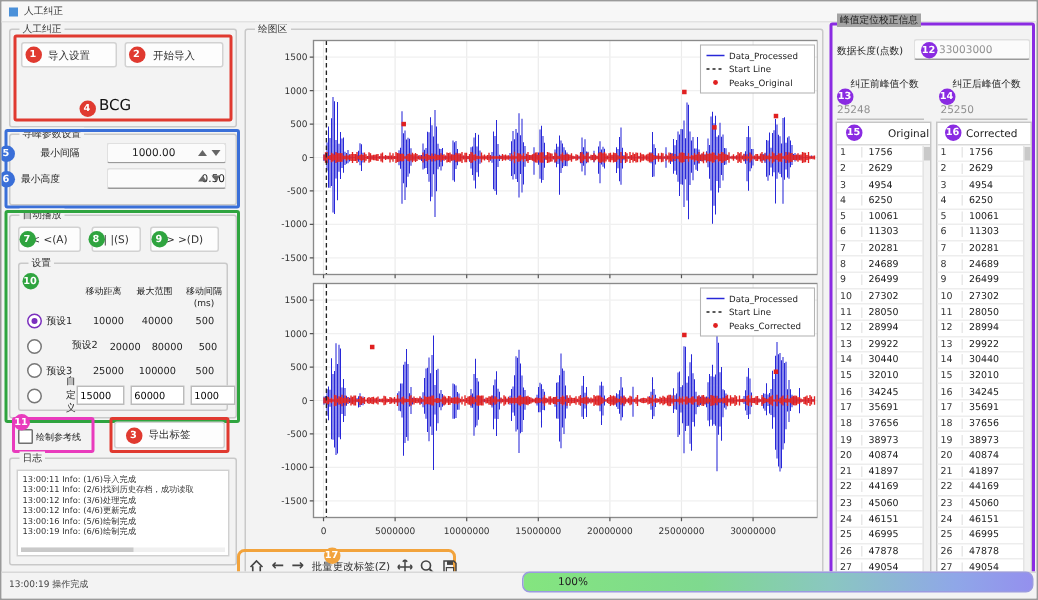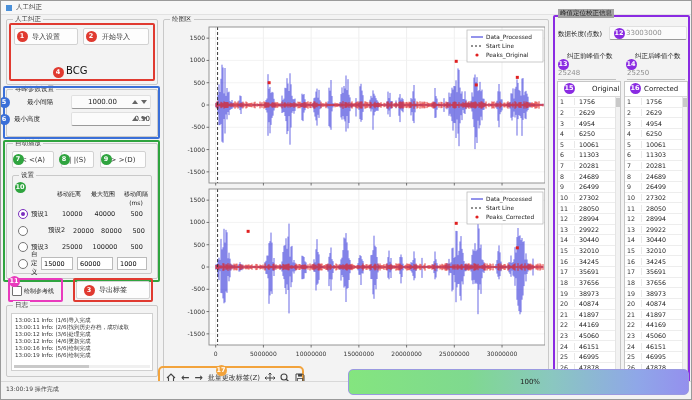--- a/index.html
+++ b/index.html
@@ -59,23 +59,23 @@
   .vsb .thumb{position:absolute;top:1px;left:0;width:4px;height:9px;background:#c9c9c9;}
   .grayval{color:#909090;font-size:7px;border-bottom:1px solid #c0c0c0;}
   
   .tbar{display:flex;align-items:center;gap:5px;padding:0 6px;}
   .ticon{width:12px;height:12px;display:flex;align-items:center;justify-content:center;color:#444;}
   .ticon svg{display:block;}
   .tlabel{font-size:7px;color:#333;white-space:nowrap;}
   
   .statusbar{left:0;bottom:0;width:100%;height:18px;background:#f3f3f3;border-top:1px solid #d8d8d8;}
   .statustext{left:5px;bottom:5px;font-size:6px;color:#444;}
-  .progress{left:347px;bottom:4px;width:341px;height:26px;border:1px solid #9a9ae0;border-radius:5px;
+  .progress{left:347px;bottom:4px;width:341px;height:14px;border:1px solid #9a9ae0;border-radius:5px;
     background:linear-gradient(90deg,#84e57f 0%,#7fd98f 35%,#8ac7c0 60%,#8fa7e8 85%,#9490ee 100%);
-    display:flex;align-items:center;justify-content:center;font-size:7px;color:#222;padding-left:23px;}
+    display:flex;align-items:center;justify-content:flex-start;font-size:7px;color:#222;padding-left:23px;}
 </style>
 </head>
 <body>
 
 <div class="screen">
 
   <div class="abs titlebar">
     <div class="abs appicon"></div>
     <div class="abs apptitle">人工纠正</div>
   </div>
@@ -141,21 +141,21 @@
         </div>
         <div class="srow">
           <span class="radio" style="margin-left: 5px;"></span>
           <span style="width: 27px; margin-left: 3px;">预设3</span>
           <span class="scol" style="width: 32px;">25000</span>
           <span class="scol" style="width: 36px;">100000</span>
           <span class="scol" style="width: 30px;">500</span>
         </div>
         <div class="srow">
           <span class="radio" style="margin-left: 5px;"></span>
-          <span style="width: 27px; margin-left: 3px;">自定义</span>
+          <span style="width: 27px; margin-left: 16px;">自定义</span>
           <input class="sinput" value="15000" style="width: 26px; margin-right: 4px;">
           <input class="sinput" value="60000" style="width: 30px; margin-right: 4px;">
           <input class="sinput" value="1000" style="width: 24px; margin-right: 4px;">
         </div>
       </div>
   </div>
 
   <div class="abs hl hl-magenta" style="left:7px;top:277px;width:55px;height:24px;"></div>
   <div class="abs" style="left:11px;top:285px;display:flex;align-items:center;gap:2px;">
     <span class="checkbox"></span>

